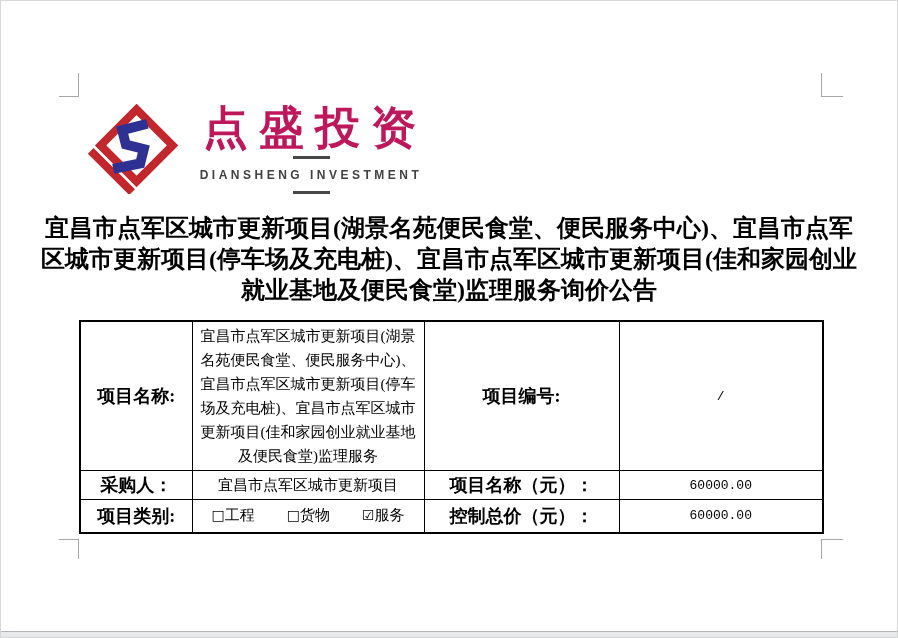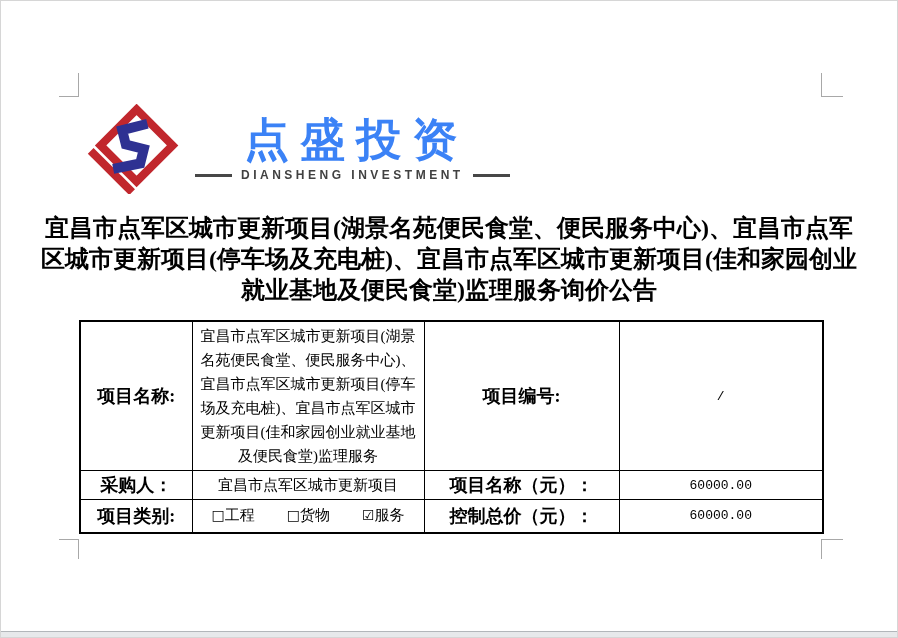--- a/index.html
+++ b/index.html
@@ -20,24 +20,24 @@
   .crop.bl { left: 58px; top: 538px; width: 20px; height: 20px; border-right: 1px solid #a8a8a8; border-top: 1px solid #a8a8a8; }
   .crop.br { left: 820px; top: 538px; width: 22px; height: 20px; border-left: 1px solid #a8a8a8; border-top: 1px solid #a8a8a8; }
 
   
   .logo { position: absolute; left: 86px; top: 103px; height: 90px; display: flex; align-items: center; gap: 16px; }
   .logo-icon { width: 92px; height: 90px; flex: 0 0 auto; }
   .logo-text { display: flex; flex-direction: column; align-items: center; }
   .logo-cn {
     font-family: "Liberation Sans", "DejaVu Sans", sans-serif;
     font-weight: bold; font-size: 45px; line-height: 48px;
-    letter-spacing: 11px; color: #3b82f6; white-space: nowrap;
+    letter-spacing: 11px; color: #be185d; white-space: nowrap;
     margin-left: 8px;
   }
-  .logo-en-row { display: flex; align-items: center; gap: 9px; margin-top: 4px; }
+  .logo-en-row { display: flex; align-items: center; gap: 9px; margin-top: 4px; flex-direction: column; }
   .logo-dash { width: 37px; height: 3px; background: #474747; }
   .logo-en {
     font-family: "Liberation Sans", "DejaVu Sans", sans-serif;
     font-weight: bold; font-size: 12px; letter-spacing: 3.5px;
     color: #414141; white-space: nowrap;
   }
 
   
   .doc-title {
     position: absolute; left: 34px; right: 34px; top: 212px;

